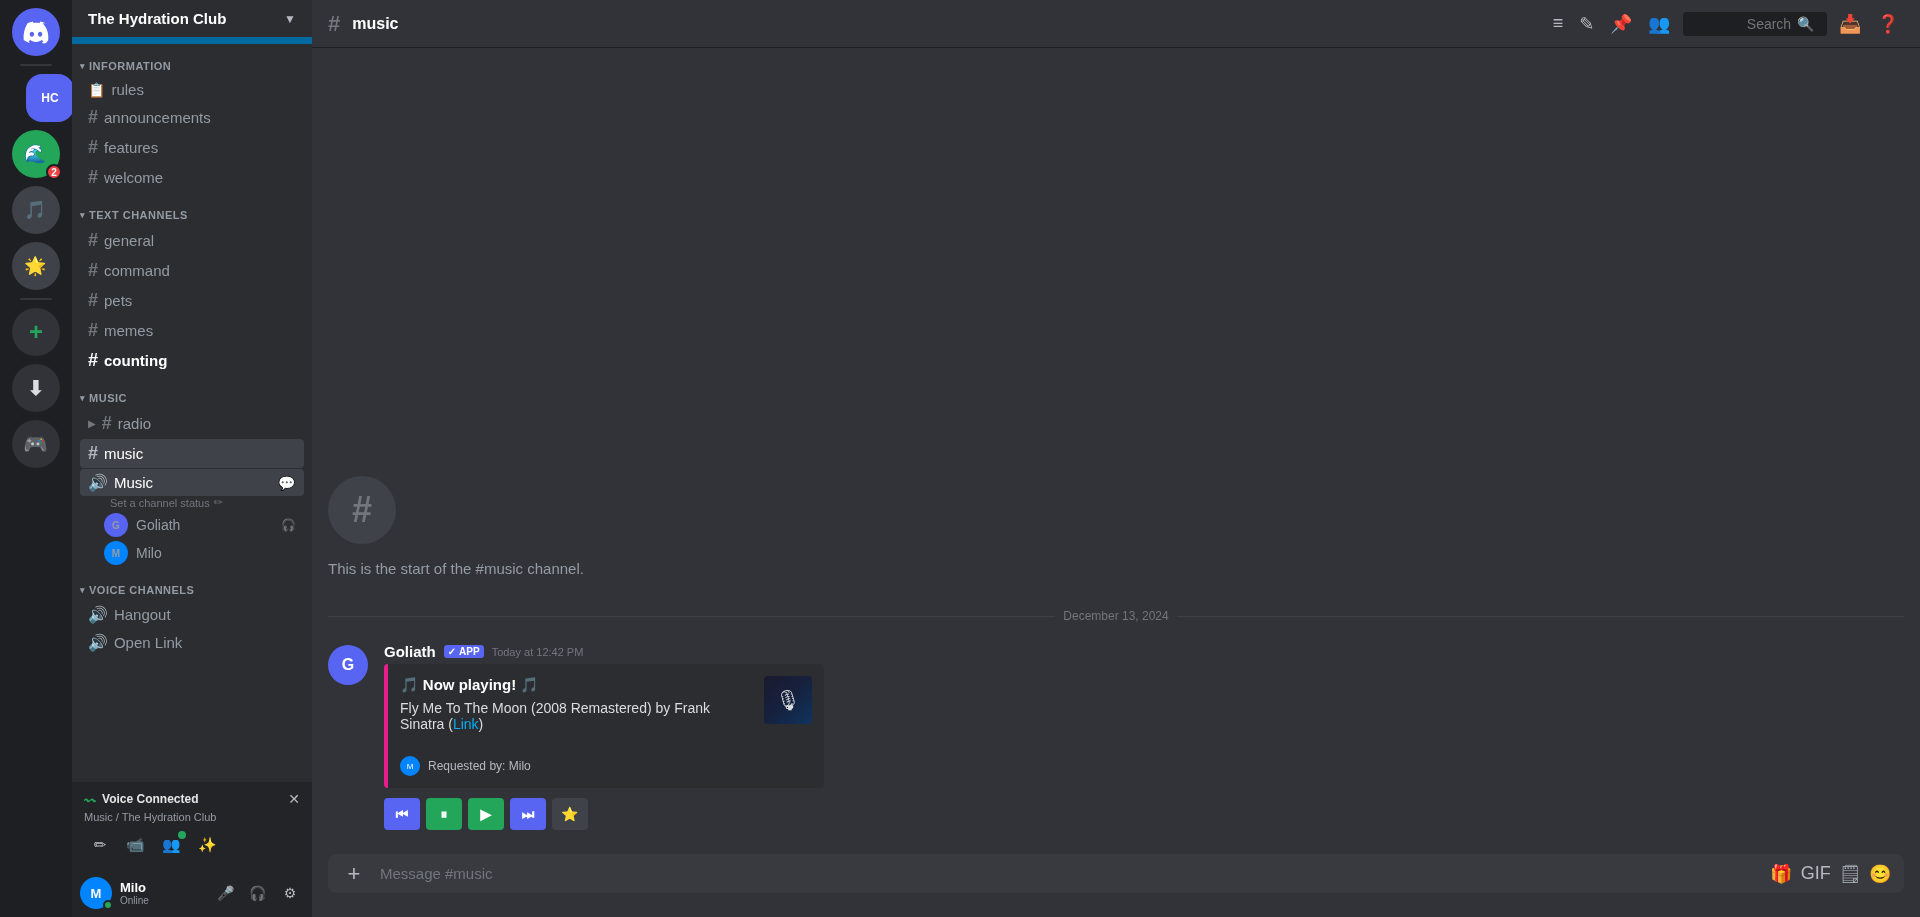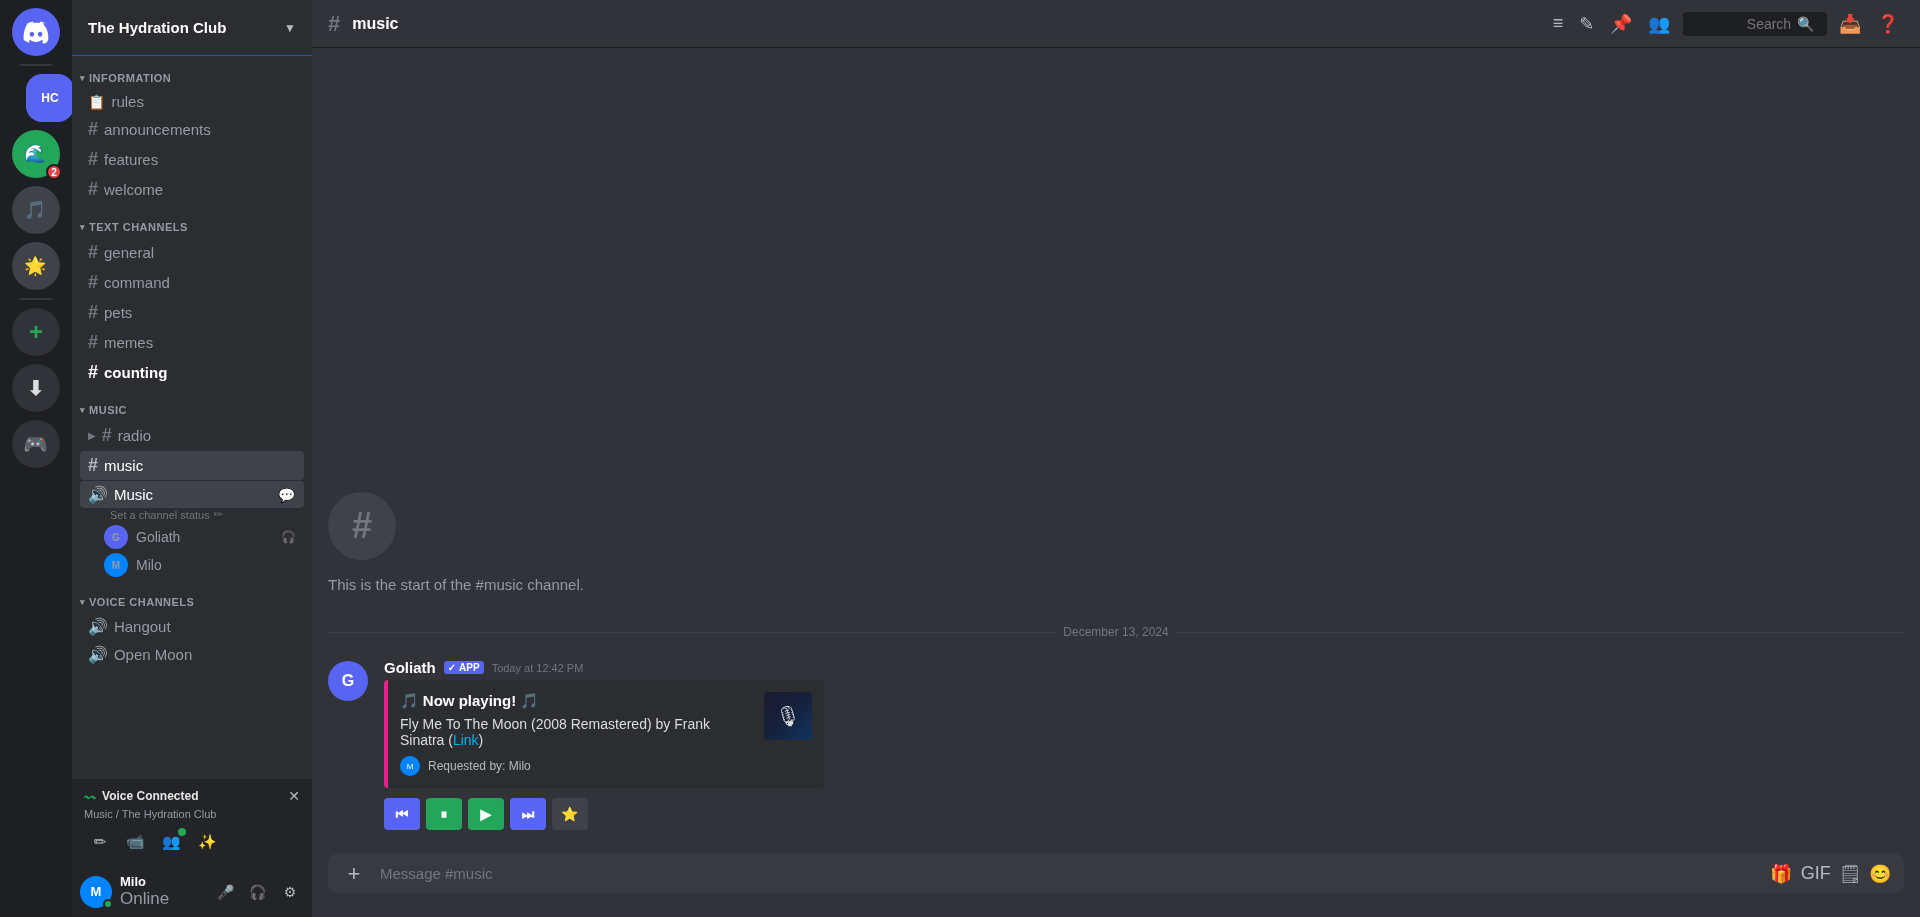--- a/index.html
+++ b/index.html
@@ -56,26 +56,26 @@
     
     .sidebar {
       width: 240px;
       background: #2b2d31;
       display: flex;
       flex-direction: column;
       flex-shrink: 0;
       overflow: hidden;
     }
     .sidebar-header {
-      height: 56px;
+      height: 44px;
       padding: 7px 16px;
       display: flex;
       align-items: center;
       justify-content: space-between;
-      border-bottom: 1px solid #0369a1;
+      border-bottom: 7px solid #0369a1;
       font-weight: 600;
       font-size: 15px;
       color: #fff;
       cursor: pointer;
       flex-shrink: 0;
     }
     .sidebar-header-chevron { color: #b5bac1; font-size: 12px; }
     .sidebar-channels {
       flex: 1;
       overflow-y: auto;
@@ -223,21 +223,21 @@
       bottom: -1px;
       right: -1px;
       width: 10px;
       height: 10px;
       border-radius: 50%;
       background: #23a55a;
       border: 2px solid #232428;
     }
     .user-info { flex: 1; min-width: 0; }
     .user-name { font-size: 13px; font-weight: 600; color: #fff; }
-    .user-status-text { font-size: 17px; color: #949ba4; }
+    .user-status-text { font-size: 10px; color: #949ba4; }
     .user-controls { display: flex; gap: 4px; }
     .user-control-btn {
       width: 28px;
       height: 28px;
       border-radius: 4px;
       display: flex;
       align-items: center;
       justify-content: center;
       color: #b5bac1;
       cursor: pointer;
@@ -387,21 +387,21 @@
       border-left: 4px solid #e91e8c;
       border-radius: 4px;
       padding: 12px;
       max-width: 440px;
       display: flex;
       gap: 10px;
       align-items: flex-start;
     }
     .embed-content { flex: 1; }
     .embed-title { font-weight: 600; color: #fff; font-size: 15px; margin-bottom: 6px; }
-    .embed-desc { font-size: 14px; color: #dcddde; margin-bottom: 8px; }
+    .embed-desc { font-size: 14px; color: #dcddde; margin-bottom: 24px; }
     .embed-desc a { color: #00aff4; text-decoration: none; }
     .embed-footer { display: flex; align-items: center; gap: 8px; font-size: 12px; color: #b5bac1; }
     .embed-footer-avatar {
       width: 20px;
       height: 20px;
       border-radius: 50%;
       background: #5865f2;
       display: flex;
       align-items: center;
       justify-content: center;
@@ -629,21 +629,21 @@
       <span class="channel-category-arrow">▾</span>
       <span>VOICE CHANNELS</span>
     </div>
 
     <div class="voice-channel-main" style="margin: 1px 8px;">
       <span class="voice-channel-speaker">🔊</span>
       <span>Hangout</span>
     </div>
     <div class="voice-channel-main" style="margin: 1px 8px;">
       <span class="voice-channel-speaker">🔊</span>
-      <span>Open Moon</span>
+      <span>Open Link</span>
     </div>
   </div>
 
   <div class="voice-connected">
     <div class="voice-connected-top">
       <span class="voice-connected-waves">〰</span>
       <span class="voice-connected-label">Voice Connected</span>
       <span class="voice-connected-disconnect">✕</span>
     </div>
     <div class="voice-connected-channel">Music / The Hydration Club</div>

